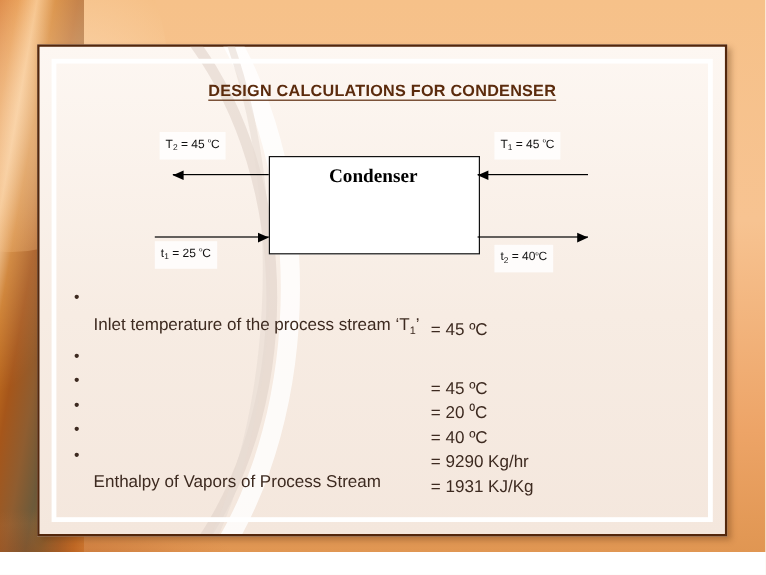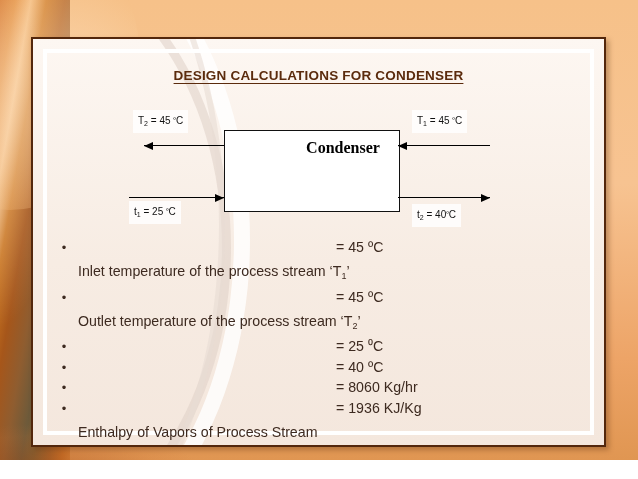--- a/index.html
+++ b/index.html
@@ -132,21 +132,20 @@
   }
   #cond-label {
     position: absolute;
     left: 191px; top: 100px;
     width: 174px;
     text-align: center;
     font-family: "Liberation Serif", serif;
     font-weight: bold;
     font-size: 16px;
     color: #000000;
-    padding-left: 32px;
   }
   .lbl {
     position: absolute;
     background: rgba(255,255,255,0.82);
     color: #111111;
     font-size: 10px;
     line-height: 13px;
     padding: 3px 5px;
     white-space: nowrap;
   }
@@ -209,22 +208,23 @@
     flex: 1 1 auto;
     position: relative;
     display: flex;
   }
   .b-text {
     flex: 0 0 auto;
     margin-top: 24px;
   }
   .b-val {
     position: absolute;
-    left: 258px;
+    left: 281px;
     white-space: nowrap;
+    margin-top: 28px;
   }
   .b-cont {
     padding-left: 28px;
   }
   sub.s { font-size: 9px; vertical-align: -3px; }
 </style>
 </head>
 <body>
 
 <div id="slide">
@@ -278,51 +278,50 @@
           <div class="bullet-dot">•</div>
           <div class="bullet-body">
             <span class="b-text"><span>Inlet temperature of the process stream ‘T</span><sub class="s">1</sub><span>’</span></span>
             <span class="b-val">= 45 ºC</span>
           </div>
         </div>
 
         <div class="bullet-row">
           <div class="bullet-dot">•</div>
           <div class="bullet-body">
-            <span class="b-text"><span>Outlet temperature of the process stream ‘T</span><sub class="s">2</sub><span>’</span></span>
             <span class="b-val">= 45 ºC</span>
           </div>
         </div>
 
         <div class="bullet-row">
           <div class="bullet-dot">•</div>
           <div class="bullet-body">
-            <span class="b-val">= 25 ⁰C</span>
+            <span class="b-val">= 20 ⁰C</span>
           </div>
         </div>
 
         <div class="bullet-row">
           <div class="bullet-dot">•</div>
           <div class="bullet-body">
             <span class="b-val">= 40 ºC</span>
           </div>
         </div>
 
         <div class="bullet-row">
           <div class="bullet-dot">•</div>
           <div class="bullet-body">
-            <span class="b-val">= 8060 Kg/hr</span>
+            <span class="b-val">= 9290 Kg/hr</span>
           </div>
         </div>
 
         <div class="bullet-row">
           <div class="bullet-dot">•</div>
           <div class="bullet-body">
             <span class="b-text"><span>Enthalpy of Vapors of Process Stream</span></span>
-            <span class="b-val">= 1936 KJ/Kg</span>
+            <span class="b-val">= 1931 KJ/Kg</span>
           </div>
         </div>
 
 
       </div>
 
     </div>
   </div>
 </div>
 

